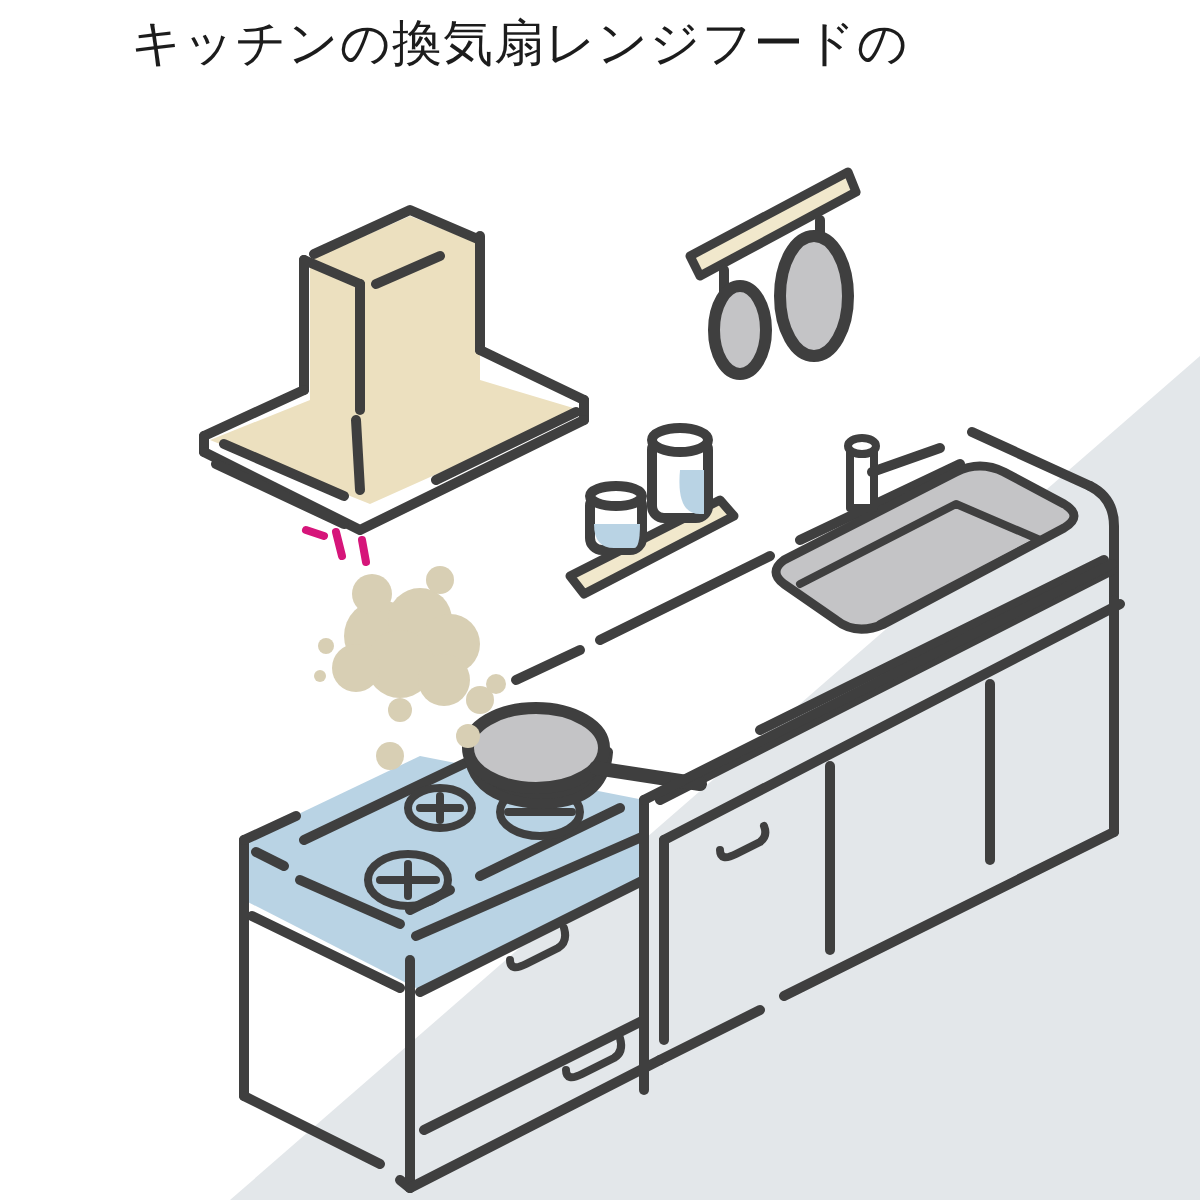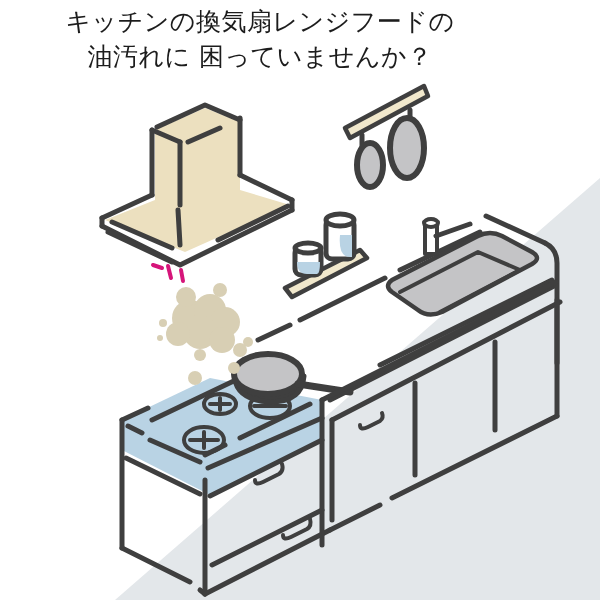--- a/index.html
+++ b/index.html
@@ -6,21 +6,20 @@
   body { width:600px; height:600px; overflow:hidden; background:#ffffff; position:relative; font-family:"DejaVu Sans", sans-serif; }
   .caption { position:absolute; left:0; top:4px; width:520px; text-align:center; color:#1c1c1c; font-size:25px; line-height:35px; font-weight:500; letter-spacing:0.5px; }
   .caption div { white-space:nowrap; }
   svg.art { position:absolute; left:0; top:0; }
 </style>
 </head>
 <body>
 
 <div class="caption">
   <div>キッチンの換気扇レンジフードの</div>
-  <div>油汚れに 困っていませんか？</div>
 </div>
 
 <svg class="art" width="600" height="600" viewBox="0 0 600 600" fill="none" stroke="#3f3f3f" stroke-width="5" stroke-linecap="round" stroke-linejoin="round">
 
   <polygon points="600,178 600,600 115,600" fill="#e3e7ea" stroke="none"></polygon>
 
   <g>
 
     <polygon points="155,130 205,108 240,122 240,190 290,205 185,252 105,220 155,200" fill="#ece0bf" stroke="none"></polygon>
 

